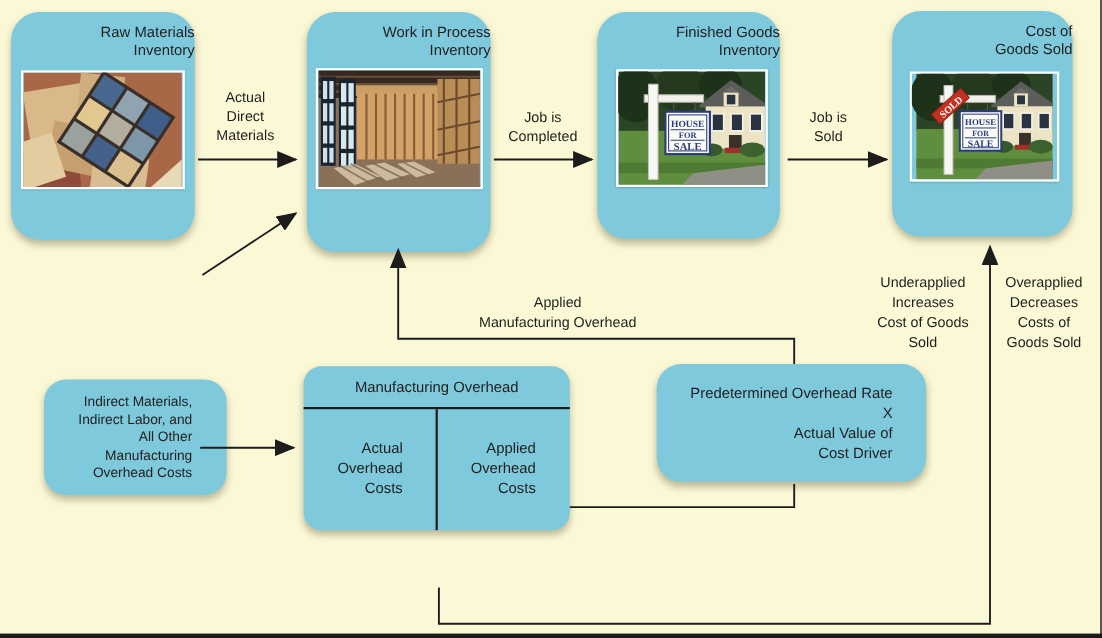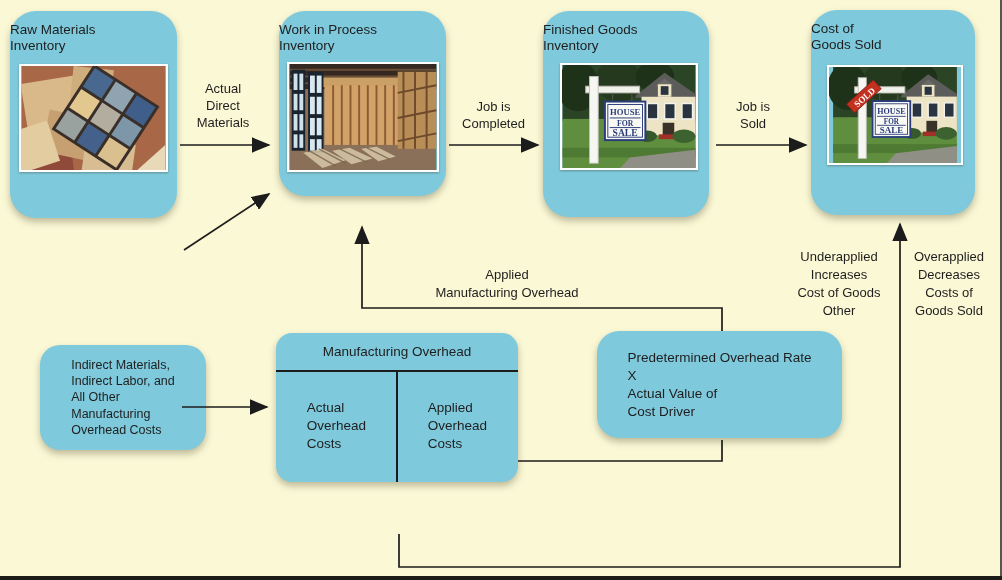--- a/index.html
+++ b/index.html
@@ -13,21 +13,21 @@
   body{font-family:"Liberation Sans",sans-serif;color:var(--txt);}
   #stage{
     position:relative;width:1002px;height:580px;background:var(--bg);
     overflow:hidden;
   }
   .frame-bottom{position:absolute;left:0;bottom:0;width:100%;height:4px;background:#1b1b17;}
   .frame-right{position:absolute;right:0;top:0;width:2px;height:100%;background:#57574b;}
   .bluebox{
     position:absolute;background:var(--blue);
     box-shadow:0 4px 7px rgba(115,110,80,.45);
-    text-align:left;color:var(--txt);
+    text-align:right;color:var(--txt);
   }
   .pre{white-space:pre-line;}
   .node-title{font-size:13.5px;line-height:1.22;padding-top:11px;}
   .photo{
     position:absolute;border:2px solid #fff;display:block;
     box-shadow:0 1px 2px rgba(60,60,40,.4);
   }
   .edge-label{
     position:absolute;font-size:13px;line-height:17px;text-align:center;
   }
@@ -76,21 +76,21 @@
         <rect x="26" y="26" width="23" height="23" fill="#b3ada0"></rect>
         <rect x="52" y="26" width="23" height="23" fill="#7e97a8"></rect>
         <rect x="0" y="52" width="23" height="23" fill="#9aa29f"></rect>
         <rect x="26" y="52" width="23" height="23" fill="#44618c"></rect>
         <rect x="52" y="52" width="23" height="23" fill="#d9c08e"></rect>
       </g>
       <polygon points="120,108 149,82 149,108" fill="#e8d9b8"></polygon>
     </svg>
   </div>
 
-  <div class="bluebox" style="left:279px;top:11px;width:167px;height:185px;border-radius:26px;">
+  <div class="bluebox" style="left:279px;top:11px;width:167px;height:218px;border-radius:26px;">
     <div class="node-title pre">Work in Process
 Inventory</div>
     <svg class="photo" style="left:8px;top:51px;" width="152" height="110" viewBox="0 0 152 110">
       <rect width="152" height="110" fill="#8a7058"></rect>
       <rect x="0" y="0" width="152" height="26" fill="#342820"></rect>
       <g stroke="#6a4e36" stroke-width="2">
         <line x1="0" y1="6" x2="152" y2="6"></line>
           <line x1="0" y1="13" x2="152" y2="13"></line>
           <line x1="0" y1="20" x2="152" y2="20"></line>
       </g>
@@ -272,21 +272,21 @@
 Materials</div>
   <div class="edge-label pre" style="left:446px;top:98px;width:95px;">Job is
 Completed</div>
   <div class="edge-label pre" style="left:712px;top:98px;width:82px;">Job is
 Sold</div>
   <div class="edge-label pre" style="left:377px;top:266px;width:260px;line-height:17.5px;">Applied
 Manufacturing Overhead</div>
   <div class="edge-label pre" style="left:786px;top:248px;width:106px;line-height:18px;">Underapplied
 Increases
 Cost of Goods
-Other</div>
+Sold</div>
   <div class="edge-label pre" style="left:903px;top:248px;width:92px;line-height:18px;">Overapplied
 Decreases
 Costs of
 Goods Sold</div>
 
   <svg id="connectors" viewBox="0 0 1002 580">
     <defs>
       <marker id="ah" markerWidth="11" markerHeight="9" refX="10" refY="4.5" orient="auto">
         <path d="M0,0 L11,4.5 L0,9 z" fill="#1C1C1C"></path>
       </marker>

